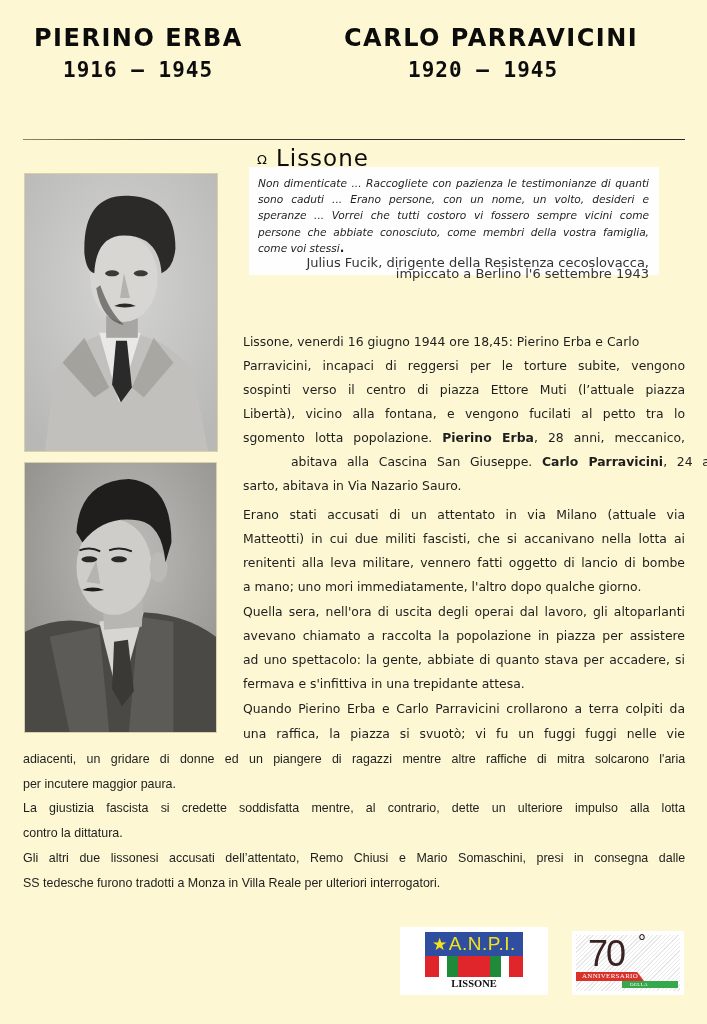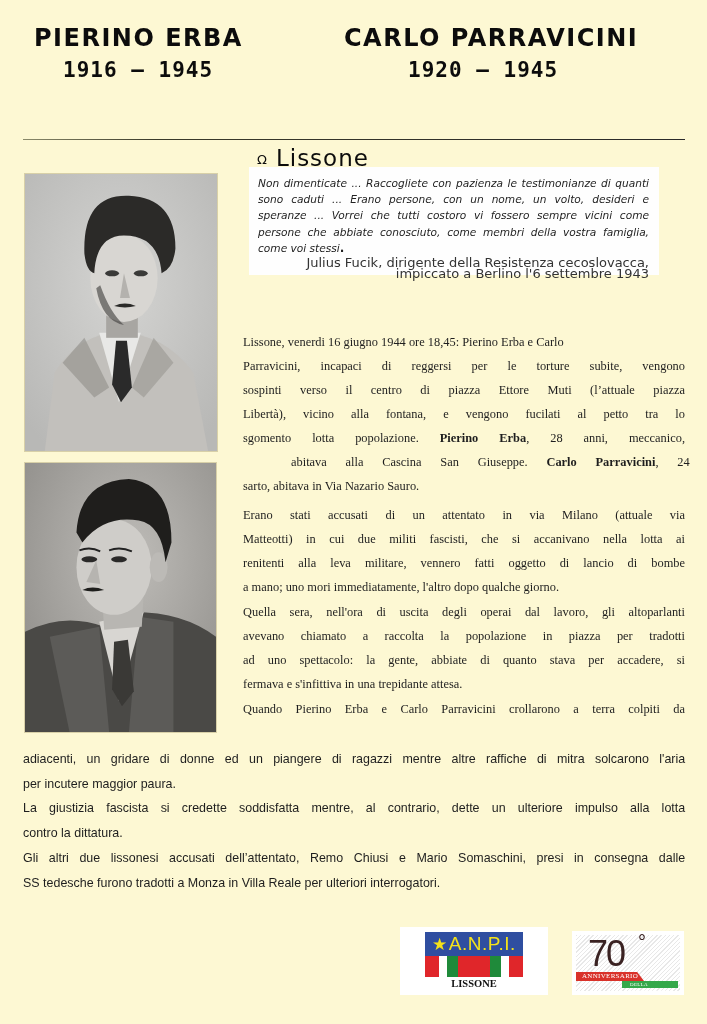--- a/index.html
+++ b/index.html
@@ -98,21 +98,20 @@
       position: absolute;
       font-family: "DejaVu Sans", sans-serif;
       font-size: 12.4px;
       color: #1e1e1e;
     }
     .line {
       position: absolute;
       white-space: nowrap;
       height: 24px;
       line-height: 24px;
-      font-family: Liberation Serif, serif;
     }
     .justify-line {
       display: flex;
       justify-content: space-between;
     }
     .wide-text {
       font-family: "Liberation Sans", sans-serif;
       font-size: 13.4px;
       transform: scaleX(0.93);
       transform-origin: left center;
@@ -312,29 +311,32 @@
     </div>
   <div class="line" style="left:243px; top:551px; width:442px;">
       <span style="display:block; text-align:justify; text-align-last:justify; width:442px;">renitenti alla leva militare, vennero fatti oggetto di lancio di bombe</span>
     </div>
   <div class="line" style="left:243px; top:575px;"><span>a mano; uno mori immediatamente, l'altro dopo qualche giorno.</span></div>
 
   <div class="line" style="left:243px; top:600px; width:442px;">
       <span style="display:block; text-align:justify; text-align-last:justify; width:442px;">Quella sera, nell'ora di uscita degli operai dal lavoro, gli altoparlanti</span>
     </div>
   <div class="line" style="left:243px; top:624px; width:442px;">
-      <span style="display:block; text-align:justify; text-align-last:justify; width:442px;">avevano chiamato a raccolta la popolazione in piazza per tradotti</span>
+      <span style="display:block; text-align:justify; text-align-last:justify; width:442px;">avevano chiamato a raccolta la popolazione in piazza per assistere</span>
     </div>
   <div class="line" style="left:243px; top:648px; width:442px;">
       <span style="display:block; text-align:justify; text-align-last:justify; width:442px;">ad uno spettacolo: la gente, abbiate di quanto stava per accadere, si</span>
     </div>
   <div class="line" style="left:243px; top:672px;"><span>fermava e s'infittiva in una trepidante attesa.</span></div>
 
   <div class="line" style="left:243px; top:697px; width:442px;">
       <span style="display:block; text-align:justify; text-align-last:justify; width:442px;">Quando Pierino Erba e Carlo Parravicini crollarono a terra colpiti da</span>
+    </div>
+  <div class="line" style="left:243px; top:722px; width:442px;">
+      <span style="display:block; text-align:justify; text-align-last:justify; width:442px;">una raffica, la piazza si svuotò; vi fu un fuggi fuggi nelle vie</span>
     </div>
 
   <div class="line wide-text" style="left:23px; top:747px; width:712px;">
       <span style="display:block; text-align:justify; text-align-last:justify; width:712px;">adiacenti, un gridare di donne ed un piangere di ragazzi mentre altre raffiche di mitra solcarono l'aria</span>
     </div>
   <div class="line wide-text" style="left:23px; top:772px;"><span>per incutere maggior paura.</span></div>
 
   <div class="line wide-text" style="left:23px; top:796px; width:712px;">
       <span style="display:block; text-align:justify; text-align-last:justify; width:712px;">La giustizia fascista si credette soddisfatta mentre, al contrario, dette un ulteriore impulso alla lotta</span>
     </div>

